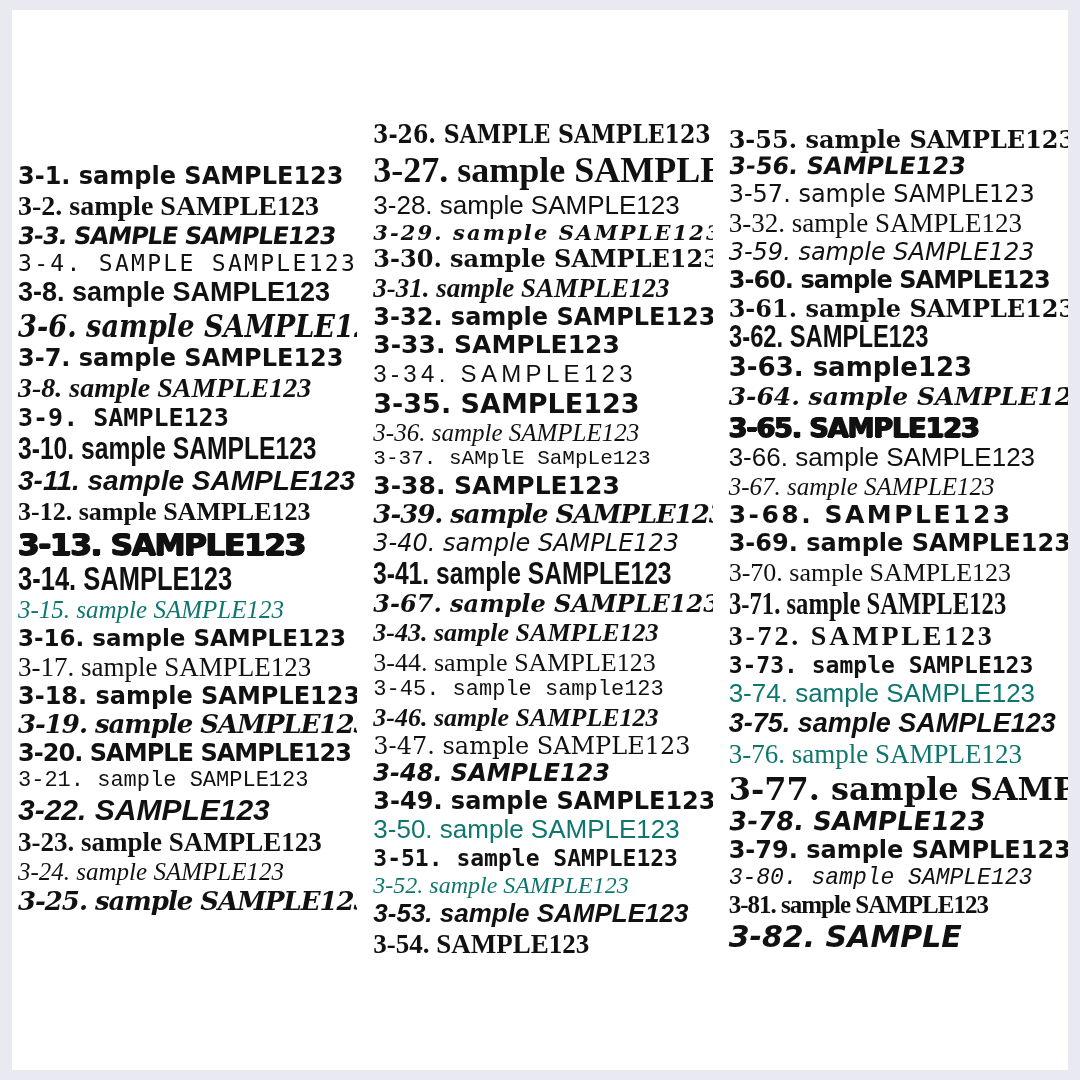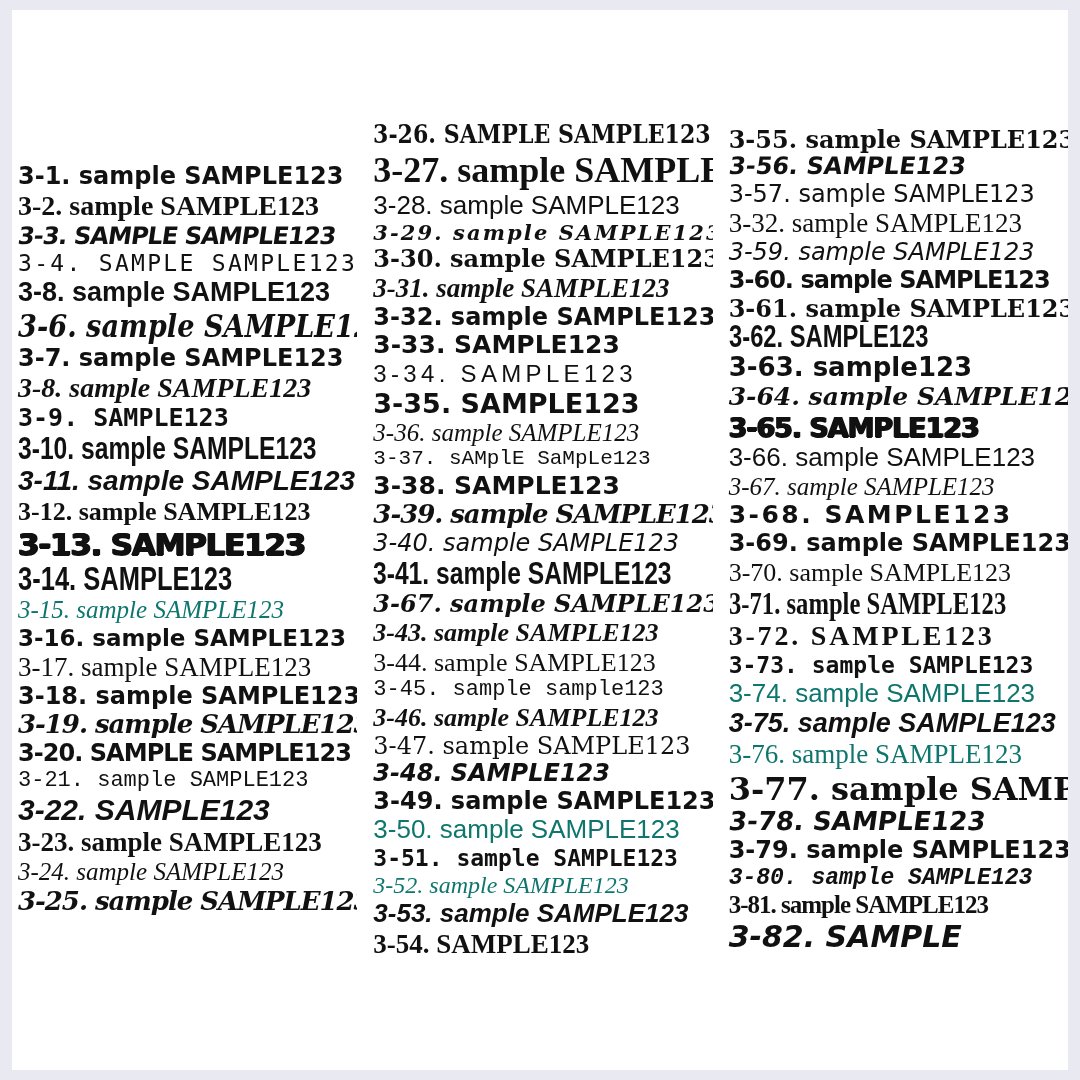--- a/index.html
+++ b/index.html
@@ -30,21 +30,21 @@
   .dserif-b{font-family:"DejaVu Serif",serif;font-weight:bold;}
   .dserif-bi{font-family:"DejaVu Serif",serif;font-weight:bold;font-style:italic;}
   .sans    {font-family:"Liberation Sans",sans-serif;}
   .sans-b  {font-family:"Liberation Sans",sans-serif;font-weight:bold;}
   .sans-bi {font-family:"Liberation Sans",sans-serif;font-weight:bold;font-style:italic;}
   .dsans   {font-family:"DejaVu Sans",sans-serif;}
   .dsans-b {font-family:"DejaVu Sans",sans-serif;font-weight:bold;}
   .dsans-i {font-family:"DejaVu Sans",sans-serif;font-style:italic;}
   .dsans-bi{font-family:"DejaVu Sans",sans-serif;font-weight:bold;font-style:italic;}
   .mono    {font-family:"Liberation Mono",monospace;}
-  .mono-bi {font-family:"Liberation Mono",monospace;font-weight:bold;font-style:italic;}
+  .mono-bi {font-family:"Liberation Mono",monospace;font-weight:normal;font-style:italic;}
   .dmono   {font-family:"DejaVu Sans Mono",monospace;}
   .dmono-b {font-family:"DejaVu Sans Mono",monospace;font-weight:bold;}
   .heavy   {font-family:"DejaVu Sans",sans-serif;font-weight:bold;
             text-shadow:0.9px 0 0 currentColor,-0.9px 0 0 currentColor,0 0.7px 0 currentColor;}
   .wide  {letter-spacing:.10em;}
   .xwide {letter-spacing:.18em;}
   .tight {letter-spacing:-.04em;}
   .skew  {transform:skewX(-8deg);}
   .cond  {transform:scaleX(.85);}
   .tall  {transform:scale(.88,1.14);}

